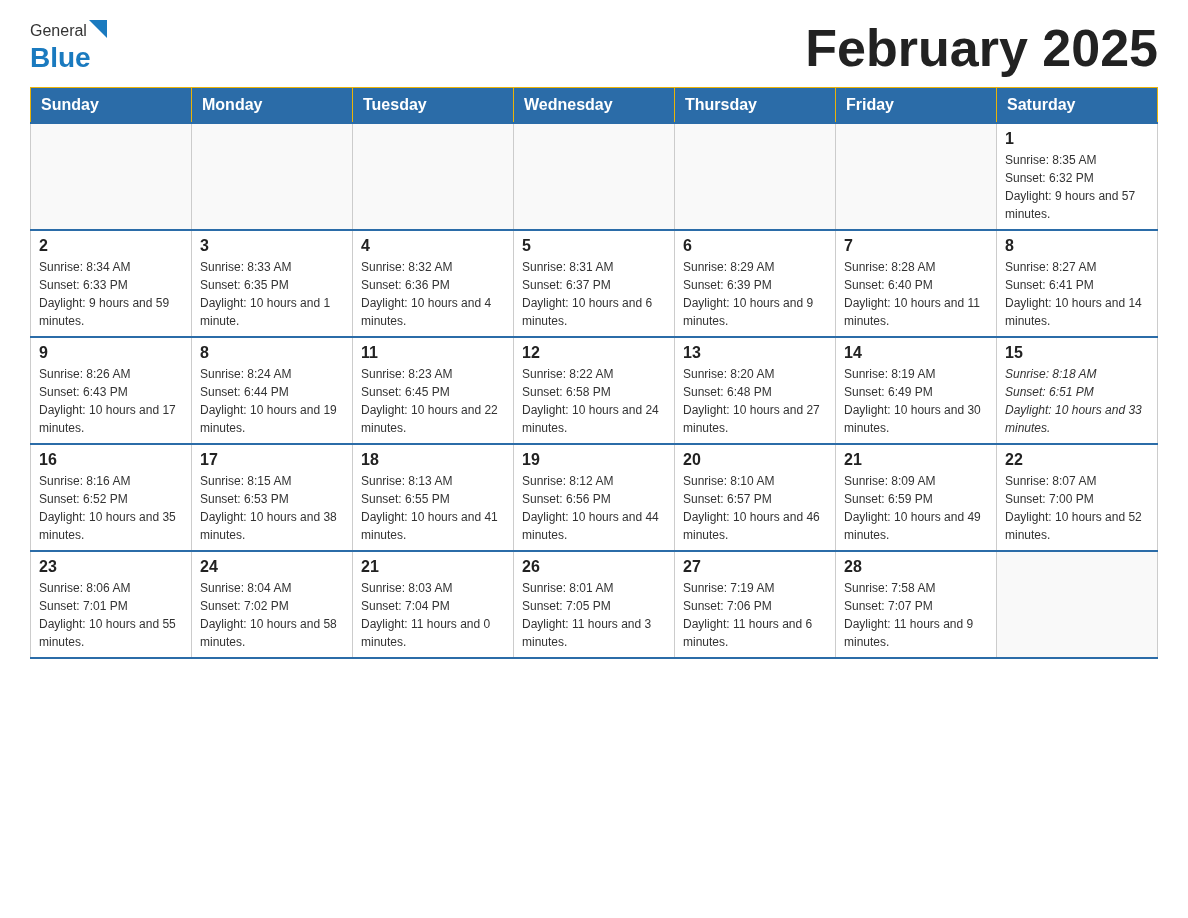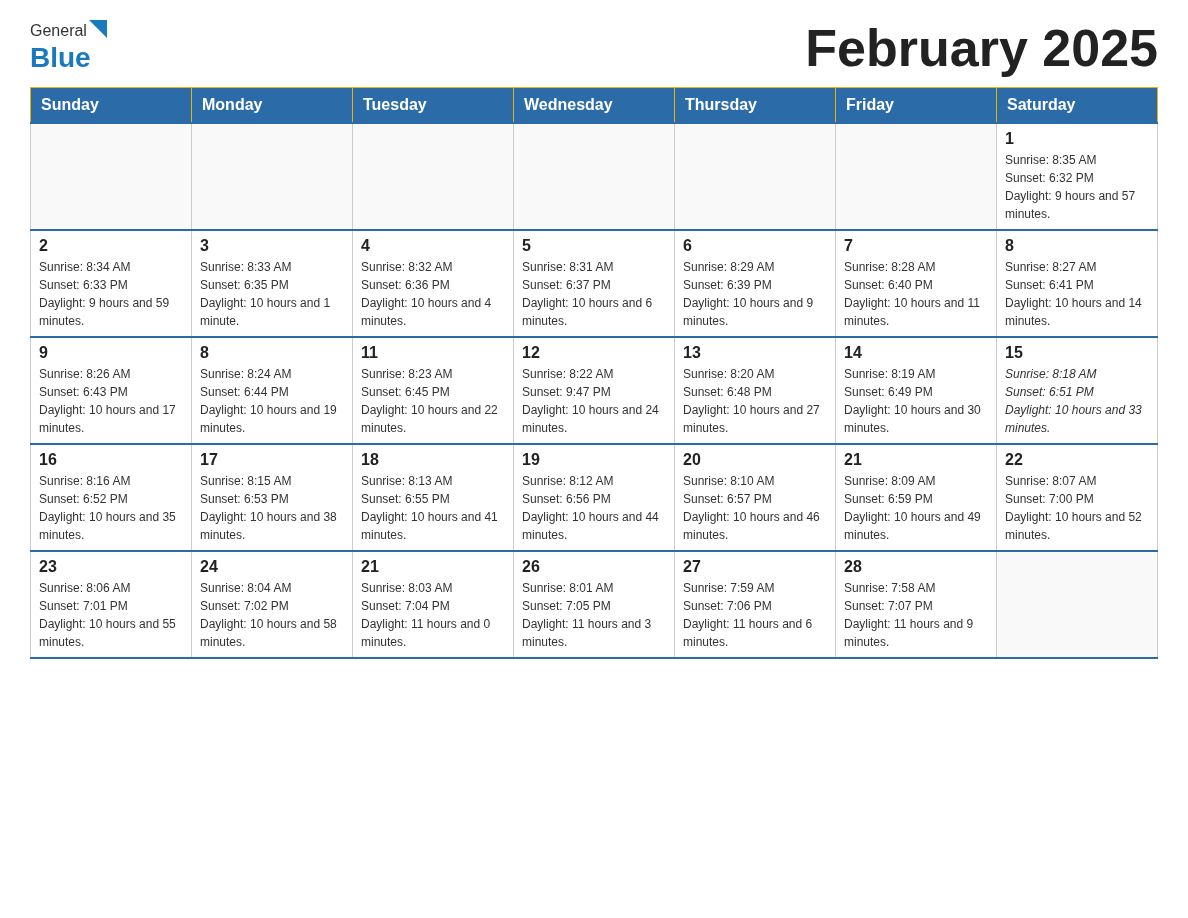--- a/index.html
+++ b/index.html
@@ -198,21 +198,21 @@
         </td>
         <td>
           <span class="day-number">11</span>
           <div class="day-info" style="white-space: pre-line;">Sunrise: 8:23 AM
 Sunset: 6:45 PM
 Daylight: 10 hours and 22 minutes.</div>
         </td>
         <td>
           <span class="day-number">12</span>
           <div class="day-info" style="white-space: pre-line;">Sunrise: 8:22 AM
-Sunset: 9:47 PM
+Sunset: 6:58 PM
 Daylight: 10 hours and 24 minutes.</div>
         </td>
         <td>
           <span class="day-number">13</span>
           <div class="day-info" style="white-space: pre-line;">Sunrise: 8:20 AM
 Sunset: 6:48 PM
 Daylight: 10 hours and 27 minutes.</div>
         </td>
         <td>
           <span class="day-number">14</span>
@@ -291,21 +291,21 @@
 Daylight: 11 hours and 0 minutes.</div>
         </td>
         <td>
           <span class="day-number">26</span>
           <div class="day-info" style="white-space: pre-line;">Sunrise: 8:01 AM
 Sunset: 7:05 PM
 Daylight: 11 hours and 3 minutes.</div>
         </td>
         <td>
           <span class="day-number">27</span>
-          <div class="day-info" style="white-space: pre-line;">Sunrise: 7:59 AM
+          <div class="day-info" style="white-space: pre-line;">Sunrise: 7:19 AM
 Sunset: 7:06 PM
 Daylight: 11 hours and 6 minutes.</div>
         </td>
         <td>
           <span class="day-number">28</span>
           <div class="day-info" style="white-space: pre-line;">Sunrise: 7:58 AM
 Sunset: 7:07 PM
 Daylight: 11 hours and 9 minutes.</div>
         </td>
         <td class="empty-cell"></td>

